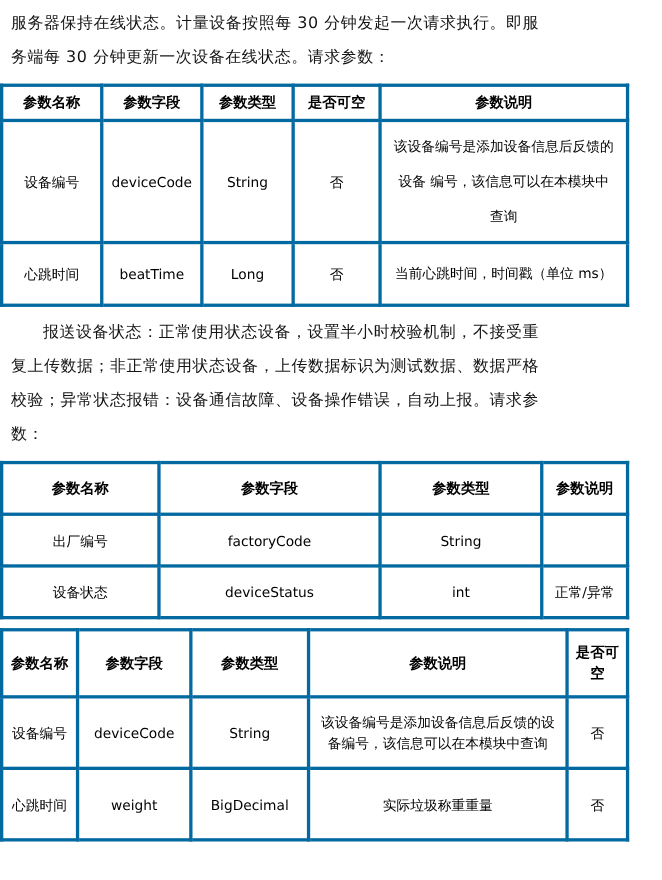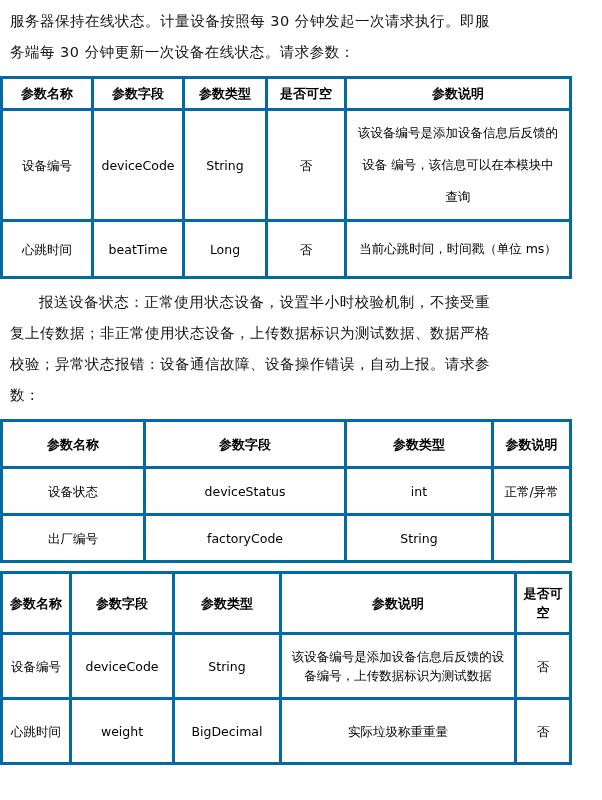--- a/index.html
+++ b/index.html
@@ -111,49 +111,49 @@
 
   <table class="doc-table t2">
     <tbody>
       <tr>
         <th style="width:132px">参数名称</th>
         <th style="width:190px">参数字段</th>
         <th style="width:136px">参数类型</th>
         <th>参数说明</th>
       </tr>
       <tr>
+        <td>出厂编号</td>
+        <td>factoryCode</td>
+        <td>String</td>
+        <td></td>
+      </tr>
+      <tr>
         <td>设备状态</td>
         <td>deviceStatus</td>
         <td>int</td>
         <td>正常/异常</td>
-      </tr>
-      <tr>
-        <td>出厂编号</td>
-        <td>factoryCode</td>
-        <td>String</td>
-        <td></td>
       </tr>
     </tbody>
   </table>
 
 
   <table class="doc-table t3">
     <tbody>
       <tr class="hdr">
         <th style="width:58px" class="nowrap-vert">参数名称</th>
         <th style="width:92px">参数字段</th>
         <th style="width:96px">参数类型</th>
         <th>参数说明</th>
         <th style="width:44px" class="nowrap-vert">是否可空</th>
       </tr>
       <tr class="row-tall">
         <td>设备编号</td>
         <td>deviceCode</td>
         <td>String</td>
-        <td>该设备编号是添加设备信息后反馈的设备编号，上传数据标识为测试数据</td>
+        <td>该设备编号是添加设备信息后反馈的设备编号，该信息可以在本模块中查询</td>
         <td>否</td>
       </tr>
       <tr class="row-tall">
         <td>心跳时间</td>
         <td>weight</td>
         <td>BigDecimal</td>
         <td class="underline-text">实际垃圾称重重量</td>
         <td>否</td>
       </tr>
     </tbody>

